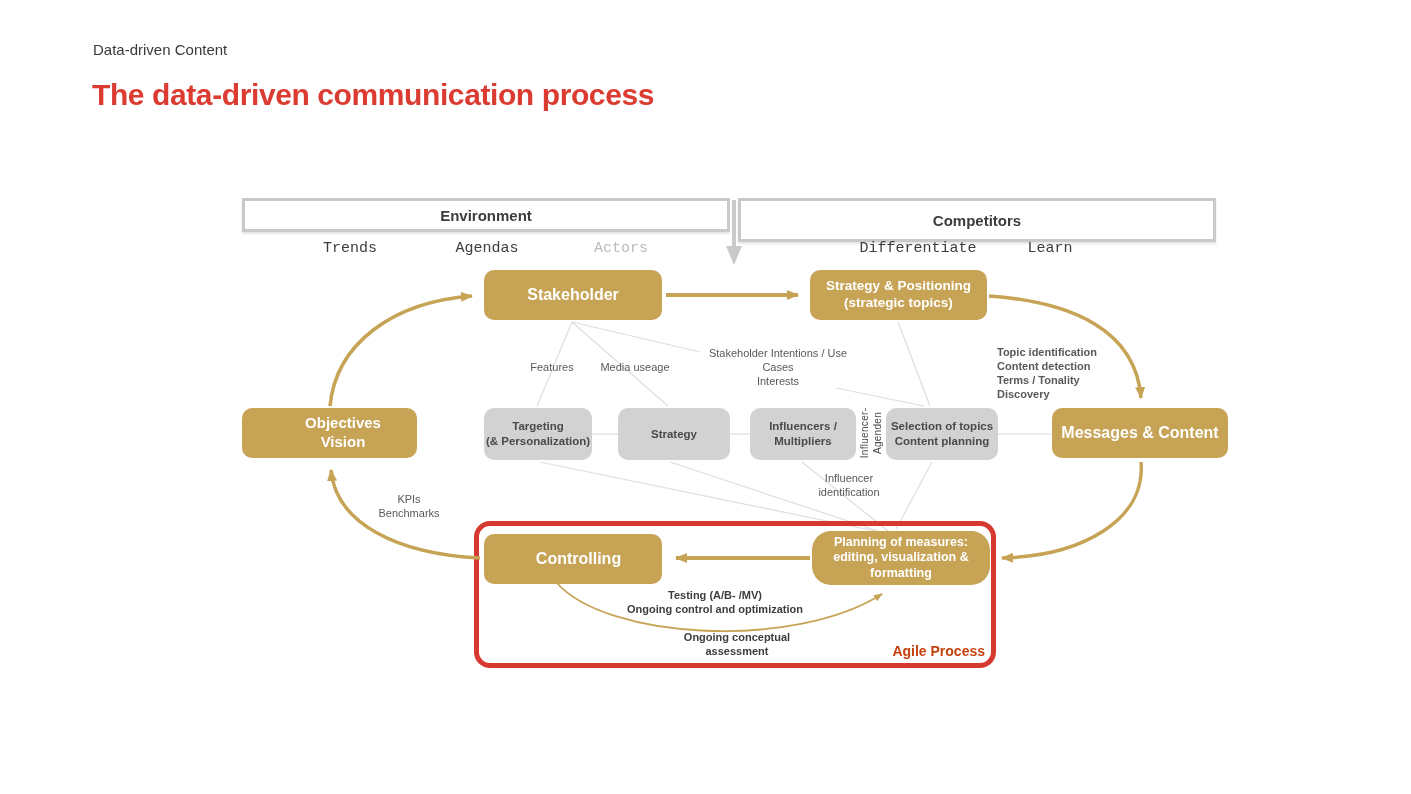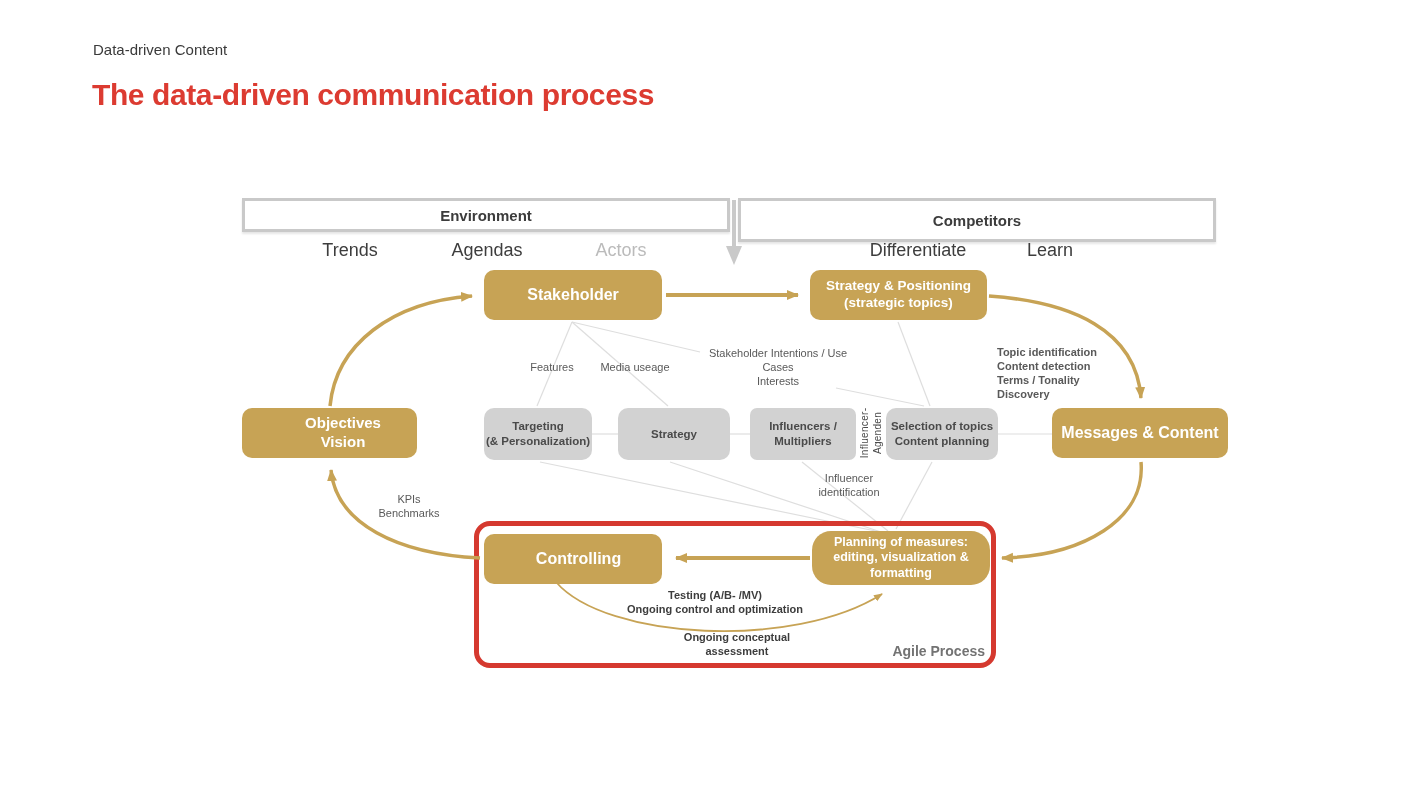--- a/index.html
+++ b/index.html
@@ -10,37 +10,37 @@
   .abs{position:absolute;}
   .layer{position:absolute;left:0;top:0;pointer-events:none;}
   .eyebrow{font-size:15px;color:#3a3a3a;}
   .title{font-size:30px;font-weight:800;color:#DC3B31;letter-spacing:-0.4px;}
   .envbox{
     background:#fff;border:3px solid #C9C9C9;border-radius:0;
     display:flex;align-items:center;justify-content:center;
     font-weight:bold;font-size:15px;color:#3C3C3C;
     box-shadow:0 2px 2px rgba(0,0,0,0.10);box-sizing:border-box;
   }
-  .tag{font-size:18px;color:#3d3d3d;transform:translateX(-50%);white-space:nowrap;}
+  .tag{font-size:15px;color:#3d3d3d;transform:translateX(-50%);white-space:nowrap;font-family:Liberation Mono, monospace;}
   .muted{color:#BBBBBB;}
   .gbox{
     background:#C7A355;color:#ffffff;font-weight:bold;border-radius:10px;
     display:flex;align-items:center;justify-content:center;text-align:center;
     white-space:pre-line;line-height:1.25;box-sizing:border-box;
   }
   .sbox{
     background:#D2D2D2;color:#4a4a4a;font-weight:bold;border-radius:10px;
     display:flex;align-items:center;justify-content:center;text-align:center;
     white-space:pre-line;font-size:11.5px;line-height:1.3;box-sizing:border-box;
   }
   .lbl{color:#595959;font-size:11px;text-align:center;white-space:pre-line;line-height:1.28;}
   .lbl-left{text-align:left;}
   .blbl{color:#3d3d3d;font-size:11px;font-weight:bold;text-align:center;white-space:pre-line;line-height:1.3;}
   .redframe{border:5px solid #D5392F;border-radius:16px;box-sizing:border-box;background:transparent;}
-  .agile{font-size:14px;font-weight:bold;color:#737373;text-align:right;}
+  .agile{font-size:14px;font-weight:bold;color:#c2410c;text-align:right;}
   .rotlbl{
     color:#4a4a4a;font-size:10px;font-weight:normal;text-align:center;line-height:1.25;
     white-space:pre-line;transform:translate(-50%,-50%) rotate(-90deg);letter-spacing:0.3px;
   }
 </style>
 </head>
 <body>
 
 <div id="slide">
 
@@ -110,21 +110,21 @@
 Vision</div>
   <div class="abs gbox" style="left:1052px;top:408px;width:176px;height:50px;font-size:16px;">Messages &amp; Content</div>
   <div class="abs gbox" style="left:484px;top:534px;width:178px;height:50px;font-size:16px;padding-left:11px;">Controlling</div>
   <div class="abs gbox" style="left:812px;top:531px;width:178px;height:54px;font-size:12.5px;border-radius:19px;">Planning of measures:
 editing, visualization &amp;
 formatting</div>
 
   <div class="abs sbox" style="left:484px;top:408px;width:108px;height:52px;">Targeting
 (&amp; Personalization)</div>
   <div class="abs sbox" style="left:618px;top:408px;width:112px;height:52px;">Strategy</div>
-  <div class="abs sbox" style="left:750px;top:408px;width:106px;height:52px;border-radius:7px;">Influencers  /
+  <div class="abs sbox" style="left:750px;top:408px;width:106px;height:52px;">Influencers  /
 Multipliers</div>
   <div class="abs sbox" style="left:886px;top:408px;width:112px;height:52px;">Selection of topics
 Content  planning</div>
 
   <div class="abs rotlbl" style="left:871px;top:433px;width:70px;">Influencer-
 Agenden</div>
 
   <div class="abs lbl" style="left:512px;top:360px;width:80px;">Features</div>
   <div class="abs lbl" style="left:585px;top:360px;width:100px;">Media useage</div>
   <div class="abs lbl" style="left:693px;top:346px;width:170px;">Stakeholder Intentions / Use

